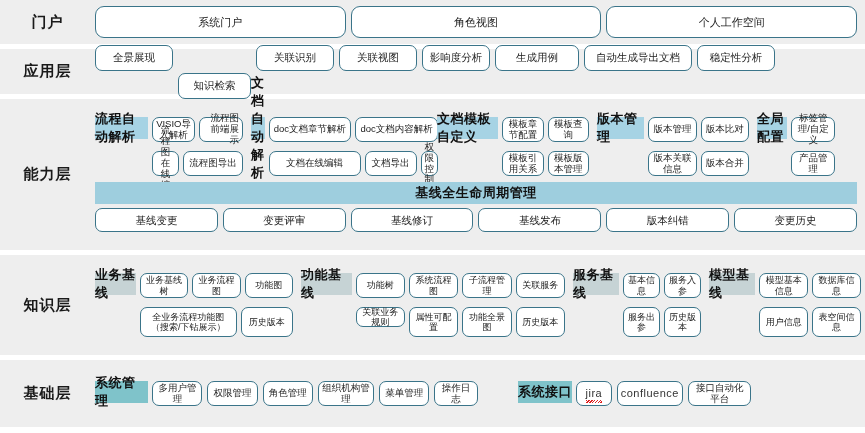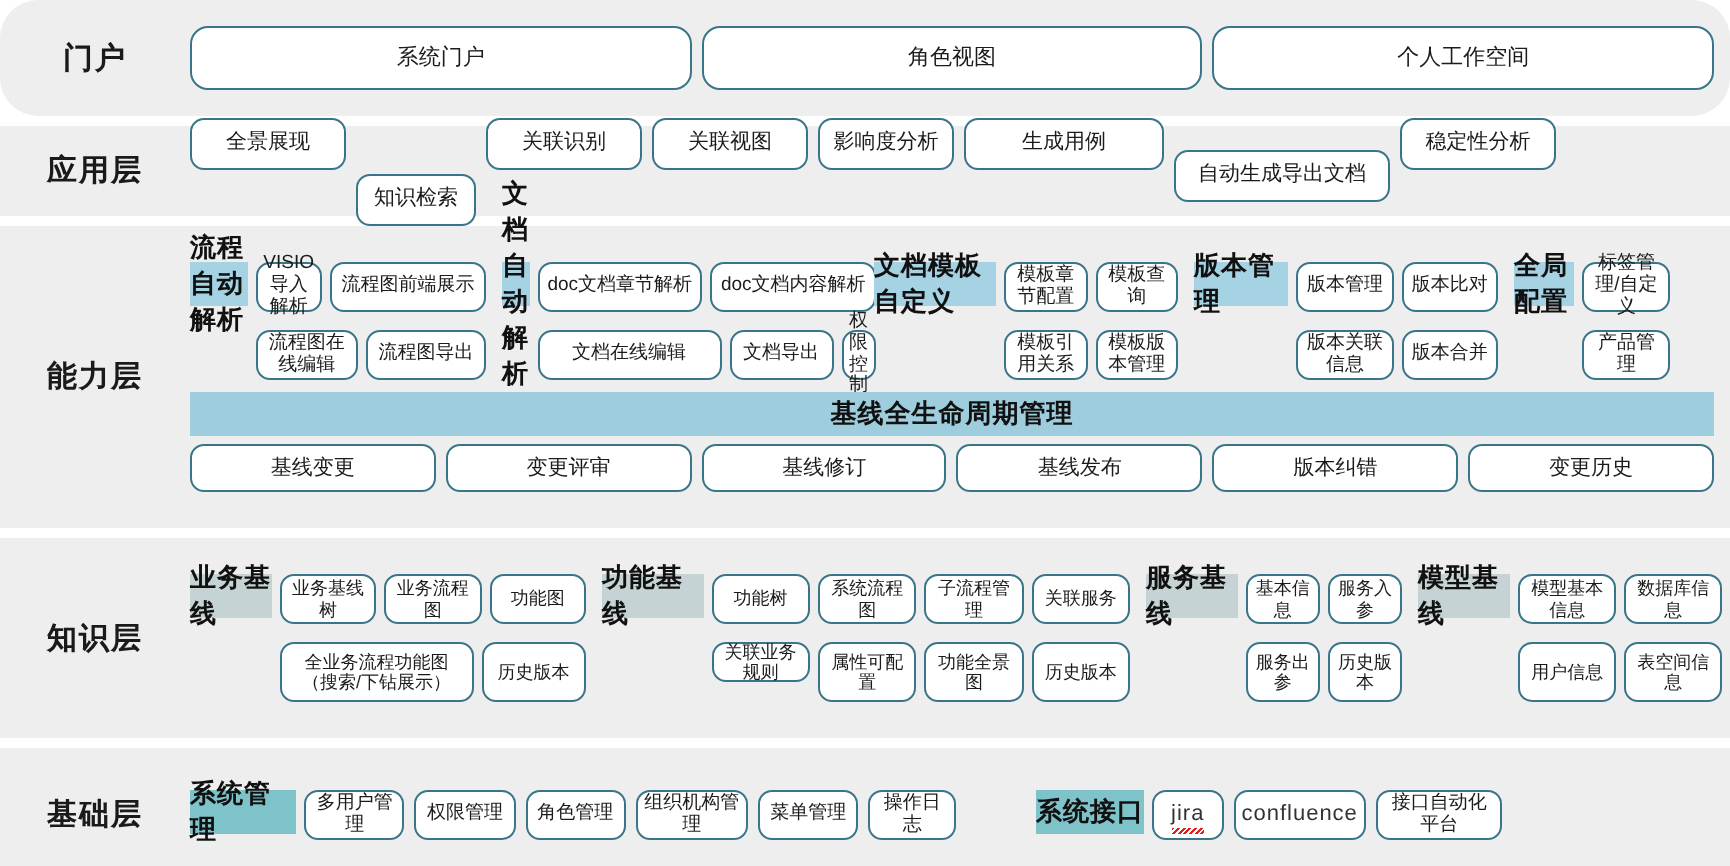--- a/index.html
+++ b/index.html
@@ -98,59 +98,59 @@
     position:absolute;left:0;right:0;bottom:-3px;height:3px;
     background:repeating-linear-gradient(135deg,#e02020 0 1px,transparent 1px 2px);
   }
   .lowered{font-size:11px;letter-spacing:.5px;color:#333;}
 </style>
 </head>
 <body>
 
 <div class="page">
 
-  <div class="band" style="height:58px;border-radius:19px;">
+  <div class="band" style="height:44px;">
     <div class="band-label">门户</div>
     <div class="band-body">
       <div class="row portal-row">
         <div class="btn">系统门户</div>
         <div class="btn">角色视图</div>
         <div class="btn">个人工作空间</div>
       </div>
     </div>
   </div>
 
   <div class="band" style="height:45px;">
     <div class="band-label">应用层</div>
     <div class="band-body">
       <div class="row app-row">
         <div class="btn" style="width:78px;">全景展现</div>
-        <div class="btn" style="width:60px;margin-top:28px;">知识检索</div>
+        <div class="btn" style="width:73px;margin-top:28px;">知识检索</div>
         <div class="btn" style="width:78px;">关联识别</div>
         <div class="btn" style="width:78px;">关联视图</div>
         <div class="btn" style="width:68px;">影响度分析</div>
-        <div class="btn" style="width:100px;">生成用例</div>
-        <div class="btn" style="width:108px;margin-top:16px;">自动生成导出文档</div>
+        <div class="btn" style="width:84px;">生成用例</div>
+        <div class="btn" style="width:108px;">自动生成导出文档</div>
         <div class="btn" style="width:78px;">稳定性分析</div>
       </div>
     </div>
   </div>
 
   <div class="band" style="height:151px;">
     <div class="band-label">能力层</div>
     <div class="band-body cap-wrap">
 
       <div class="groups cap-groups">
 
         <div class="group" style="width:148px;">
           <div class="ghead cap">流程自动解析</div>
           <div class="g-rows">
             <div class="row">
               <div class="btn" style="flex:1 1 0;">VISIO导入解析</div>
-              <div class="btn" style="width:78px;">流程图前端展示</div>
+              <div class="btn" style="width:44px;text-align:right;">流程图前端展示</div>
             </div>
             <div class="row">
               <div class="btn" style="flex:1 1 0;">流程图在线编辑</div>
               <div class="btn" style="width:60px;">流程图导出</div>
             </div>
           </div>
         </div>
 
         <div class="group" style="width:178px;">
           <div class="ghead cap">文档自动解析</div>

